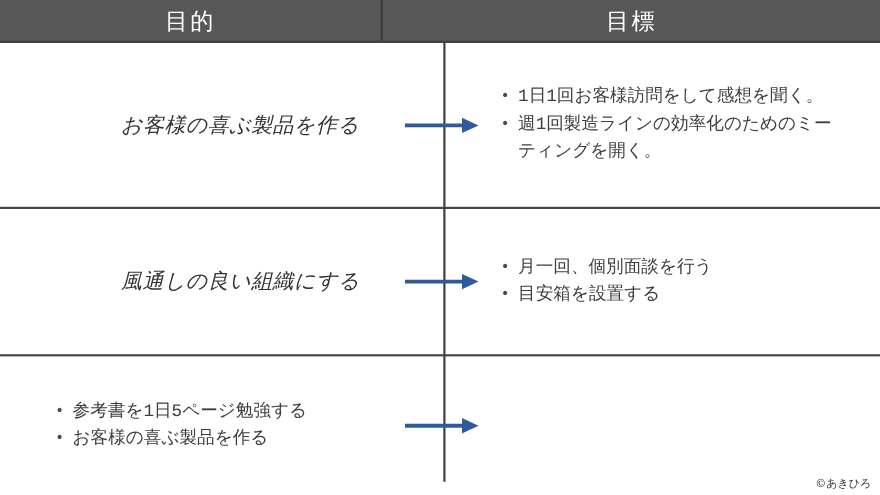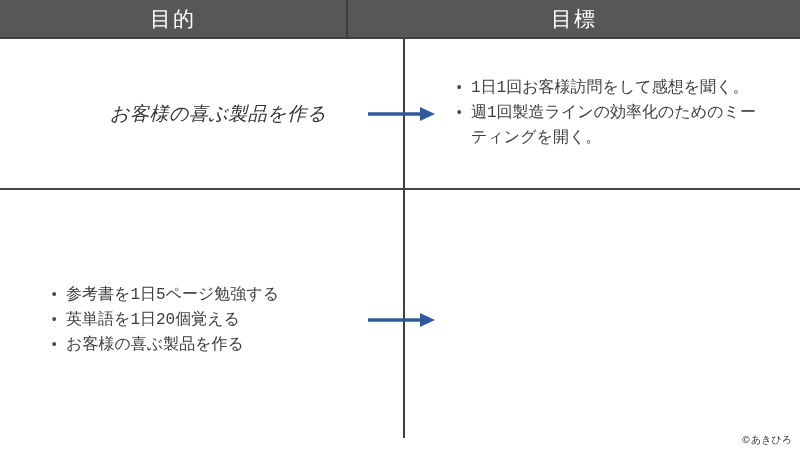--- a/index.html
+++ b/index.html
@@ -124,30 +124,42 @@
       <polygon points="52,1 67,8 52,15" fill="#2F5B9D"></polygon>
     </svg>
     <div class="goal-cell">
       <ul class="goals">
         <li>1日1回お客様訪問をして感想を聞く。</li>
         <li>週1回製造ラインの効率化のためのミーティングを開く。</li>
       </ul>
     </div>
   </div>
 
+  <div class="row row-2">
+    <div class="purpose-cell">風通しの良い組織にする</div>
+    <svg class="arrow" width="68" height="16" viewBox="0 0 68 16">
+      <line x1="0" y1="8" x2="53" y2="8" stroke="#2F5B9D" stroke-width="3.5"></line>
+      <polygon points="52,1 67,8 52,15" fill="#2F5B9D"></polygon>
+    </svg>
+    <div class="goal-cell">
+      <ul class="goals">
+        <li>月一回、個別面談を行う</li>
+        <li>目安箱を設置する</li>
+      </ul>
+    </div>
+  </div>
 
   <div class="row row-3">
     <svg class="arrow" width="68" height="16" viewBox="0 0 68 16">
       <line x1="0" y1="8" x2="53" y2="8" stroke="#2F5B9D" stroke-width="3.5"></line>
       <polygon points="52,1 67,8 52,15" fill="#2F5B9D"></polygon>
     </svg>
     <div class="goal-cell">
       <ul class="goals">
         <li>参考書を1日5ページ勉強する</li>
-        <li>英単語を1日20個覚える</li>
         <li>お客様の喜ぶ製品を作る</li>
       </ul>
     </div>
   </div>
 
   <div class="credit">©あきひろ</div>
 
 </div>
 
 </body></html>

